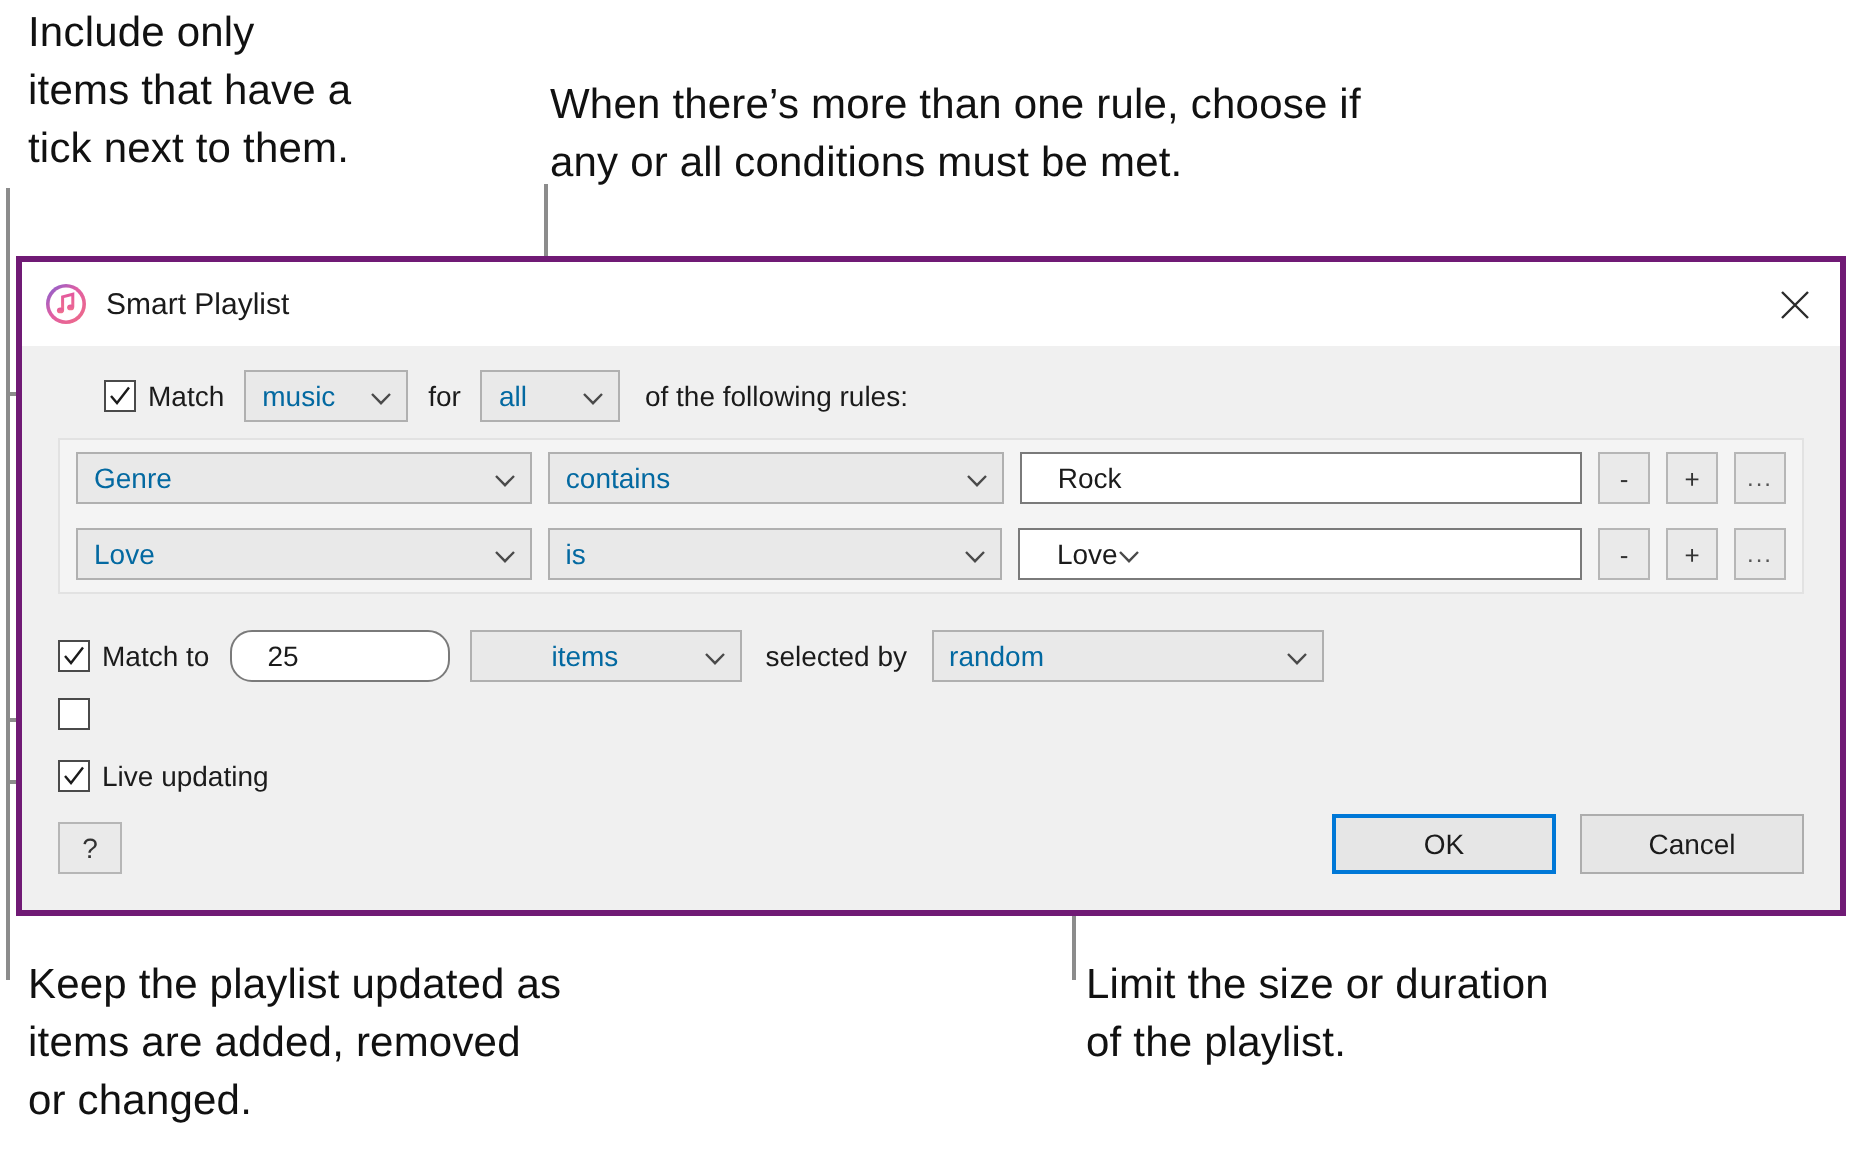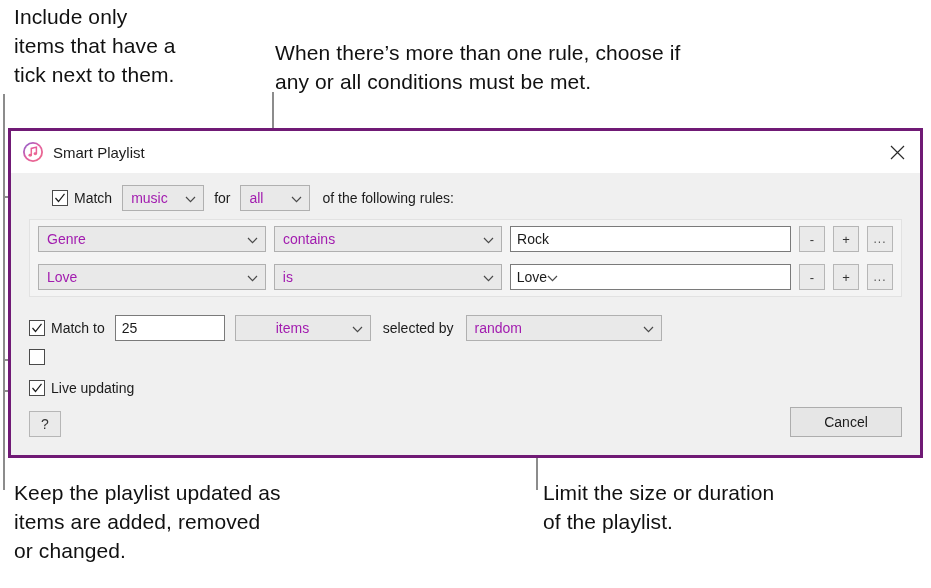--- a/index.html
+++ b/index.html
@@ -132,41 +132,41 @@
     position: relative;
     height: 26px;
     background: #e9e9e9;
     border: 1px solid #b0b0b0;
     box-sizing: border-box;
     display: flex;
     align-items: center;
     padding-left: 8px;
     padding-right: 24px;
     font-size: 14px;
-    color: #a21caf;
+    color: #0369a1;
     cursor: pointer;
     white-space: nowrap;
     overflow: hidden;
   }
   .combo .chev {
     position: absolute;
     right: 7px;
     top: 50%;
     transform: translateY(-50%);
     pointer-events: none;
   }
 
   .textfield {
     height: 26px;
     background: #ffffff;
     border: 1px solid #7a7a7a;
     box-sizing: border-box;
     display: flex;
     align-items: center;
-    padding-left: 6px;
+    padding-left: 18px;
     font-size: 14px;
     color: #1b1b1b;
     cursor: text;
     overflow: hidden;
     white-space: nowrap;
   }
 
   .sq-btn {
     width: 26px;
     height: 26px;
@@ -182,21 +182,21 @@
     flex: 0 0 26px;
   }
   .sq-btn.ellipsis { font-size: 12px; color: #555; letter-spacing: 1px; }
 
   
   .w-kind   { width: 82px; }
   .w-any    { width: 70px; }
   .w-field  { width: 233px; }
   .w-op     { width: 233px; }
   .w-value  { width: 288px; }
-  .w-limit  { width: 110px; }
+  .w-limit  { width: 110px; border-radius: 11px; }
   .w-unit   { width: 136px; padding-left: 40px; }
   .w-sel    { width: 196px; }
 
   .gap-8  { margin-left: 8px; }
   .gap-6  { margin-left: 6px; }
   .gap-10 { margin-left: 10px; }
   .gap-12 { margin-left: 12px; }
 
   
   #btn-help {
@@ -421,17 +421,18 @@
       <span class="checkbox">
         <svg width="12" height="12" viewBox="0 0 12 12">
           <path d="M1.5 6 L4.5 9.5 L10.5 1.8" stroke="#1b1b1b" stroke-width="1.2" fill="none"></path>
         </svg>
       </span>
       <span class="label-text gap-6">Live updating</span>
     </div>
 
     <div id="btn-help">?</div>
     <div id="footer-actions">
+      <div class="push-btn default">OK</div>
       <div class="push-btn">Cancel</div>
     </div>
 
   </div>
 </div>
 
 </body></html>

